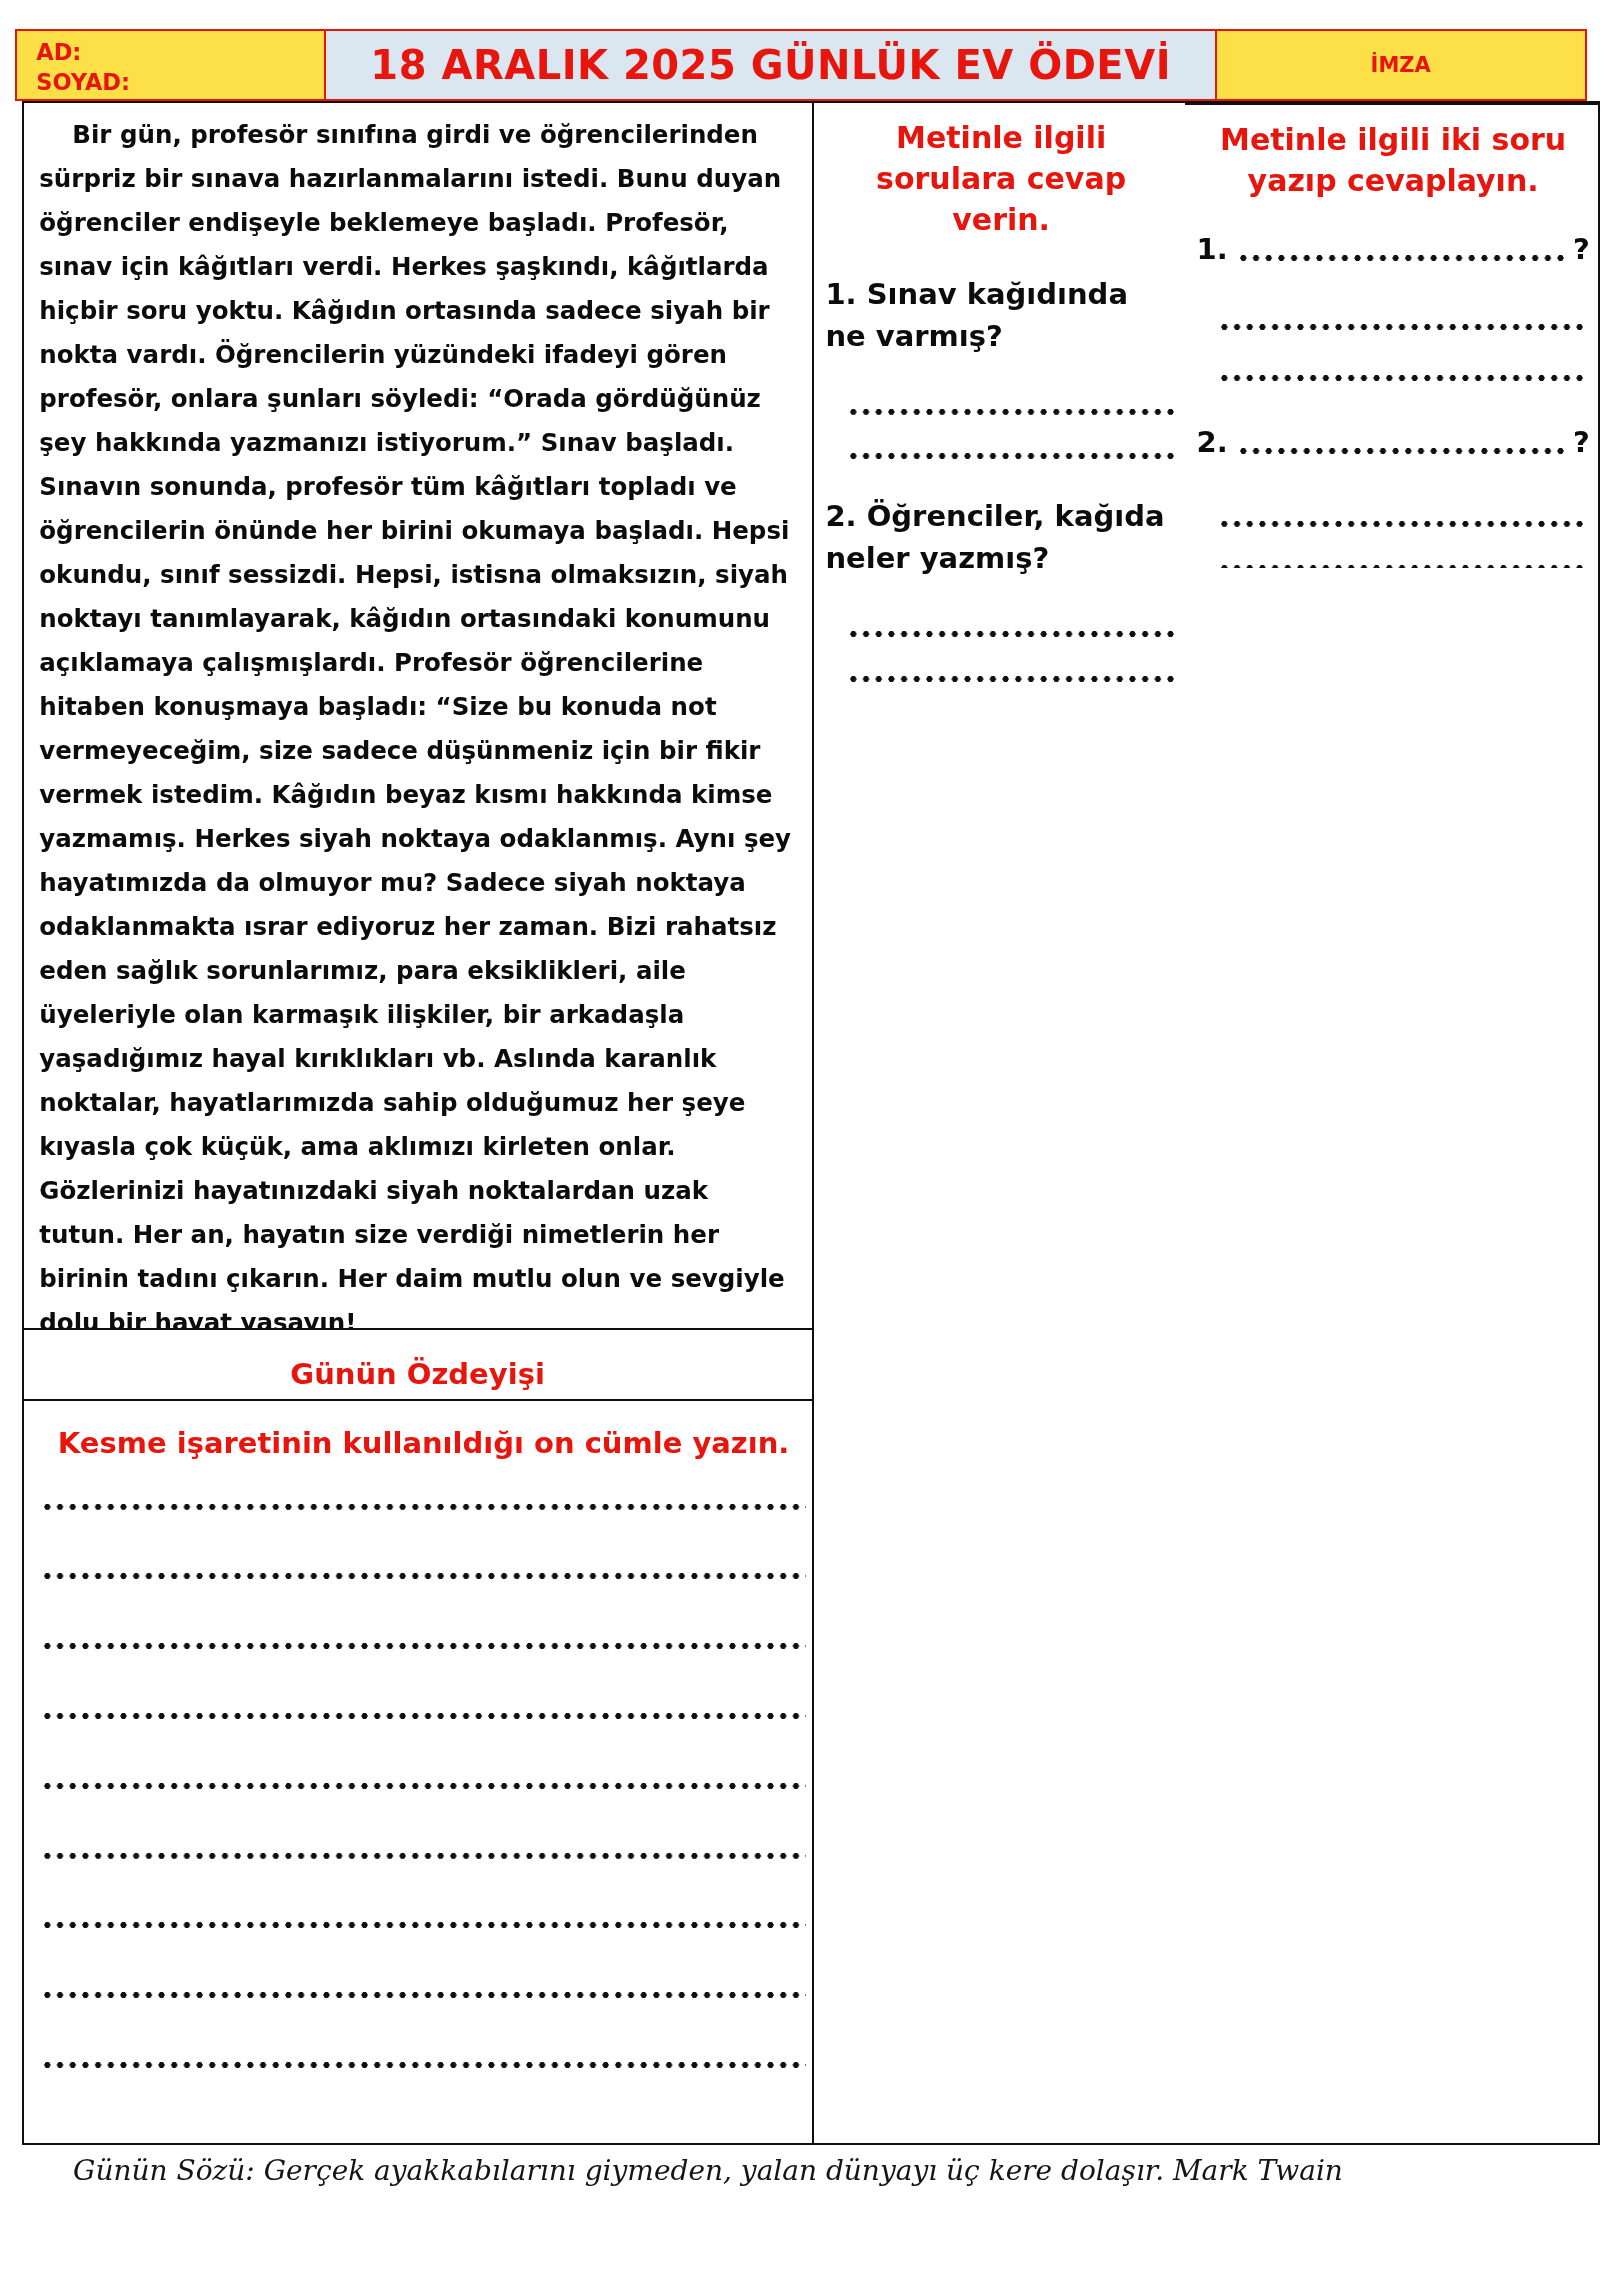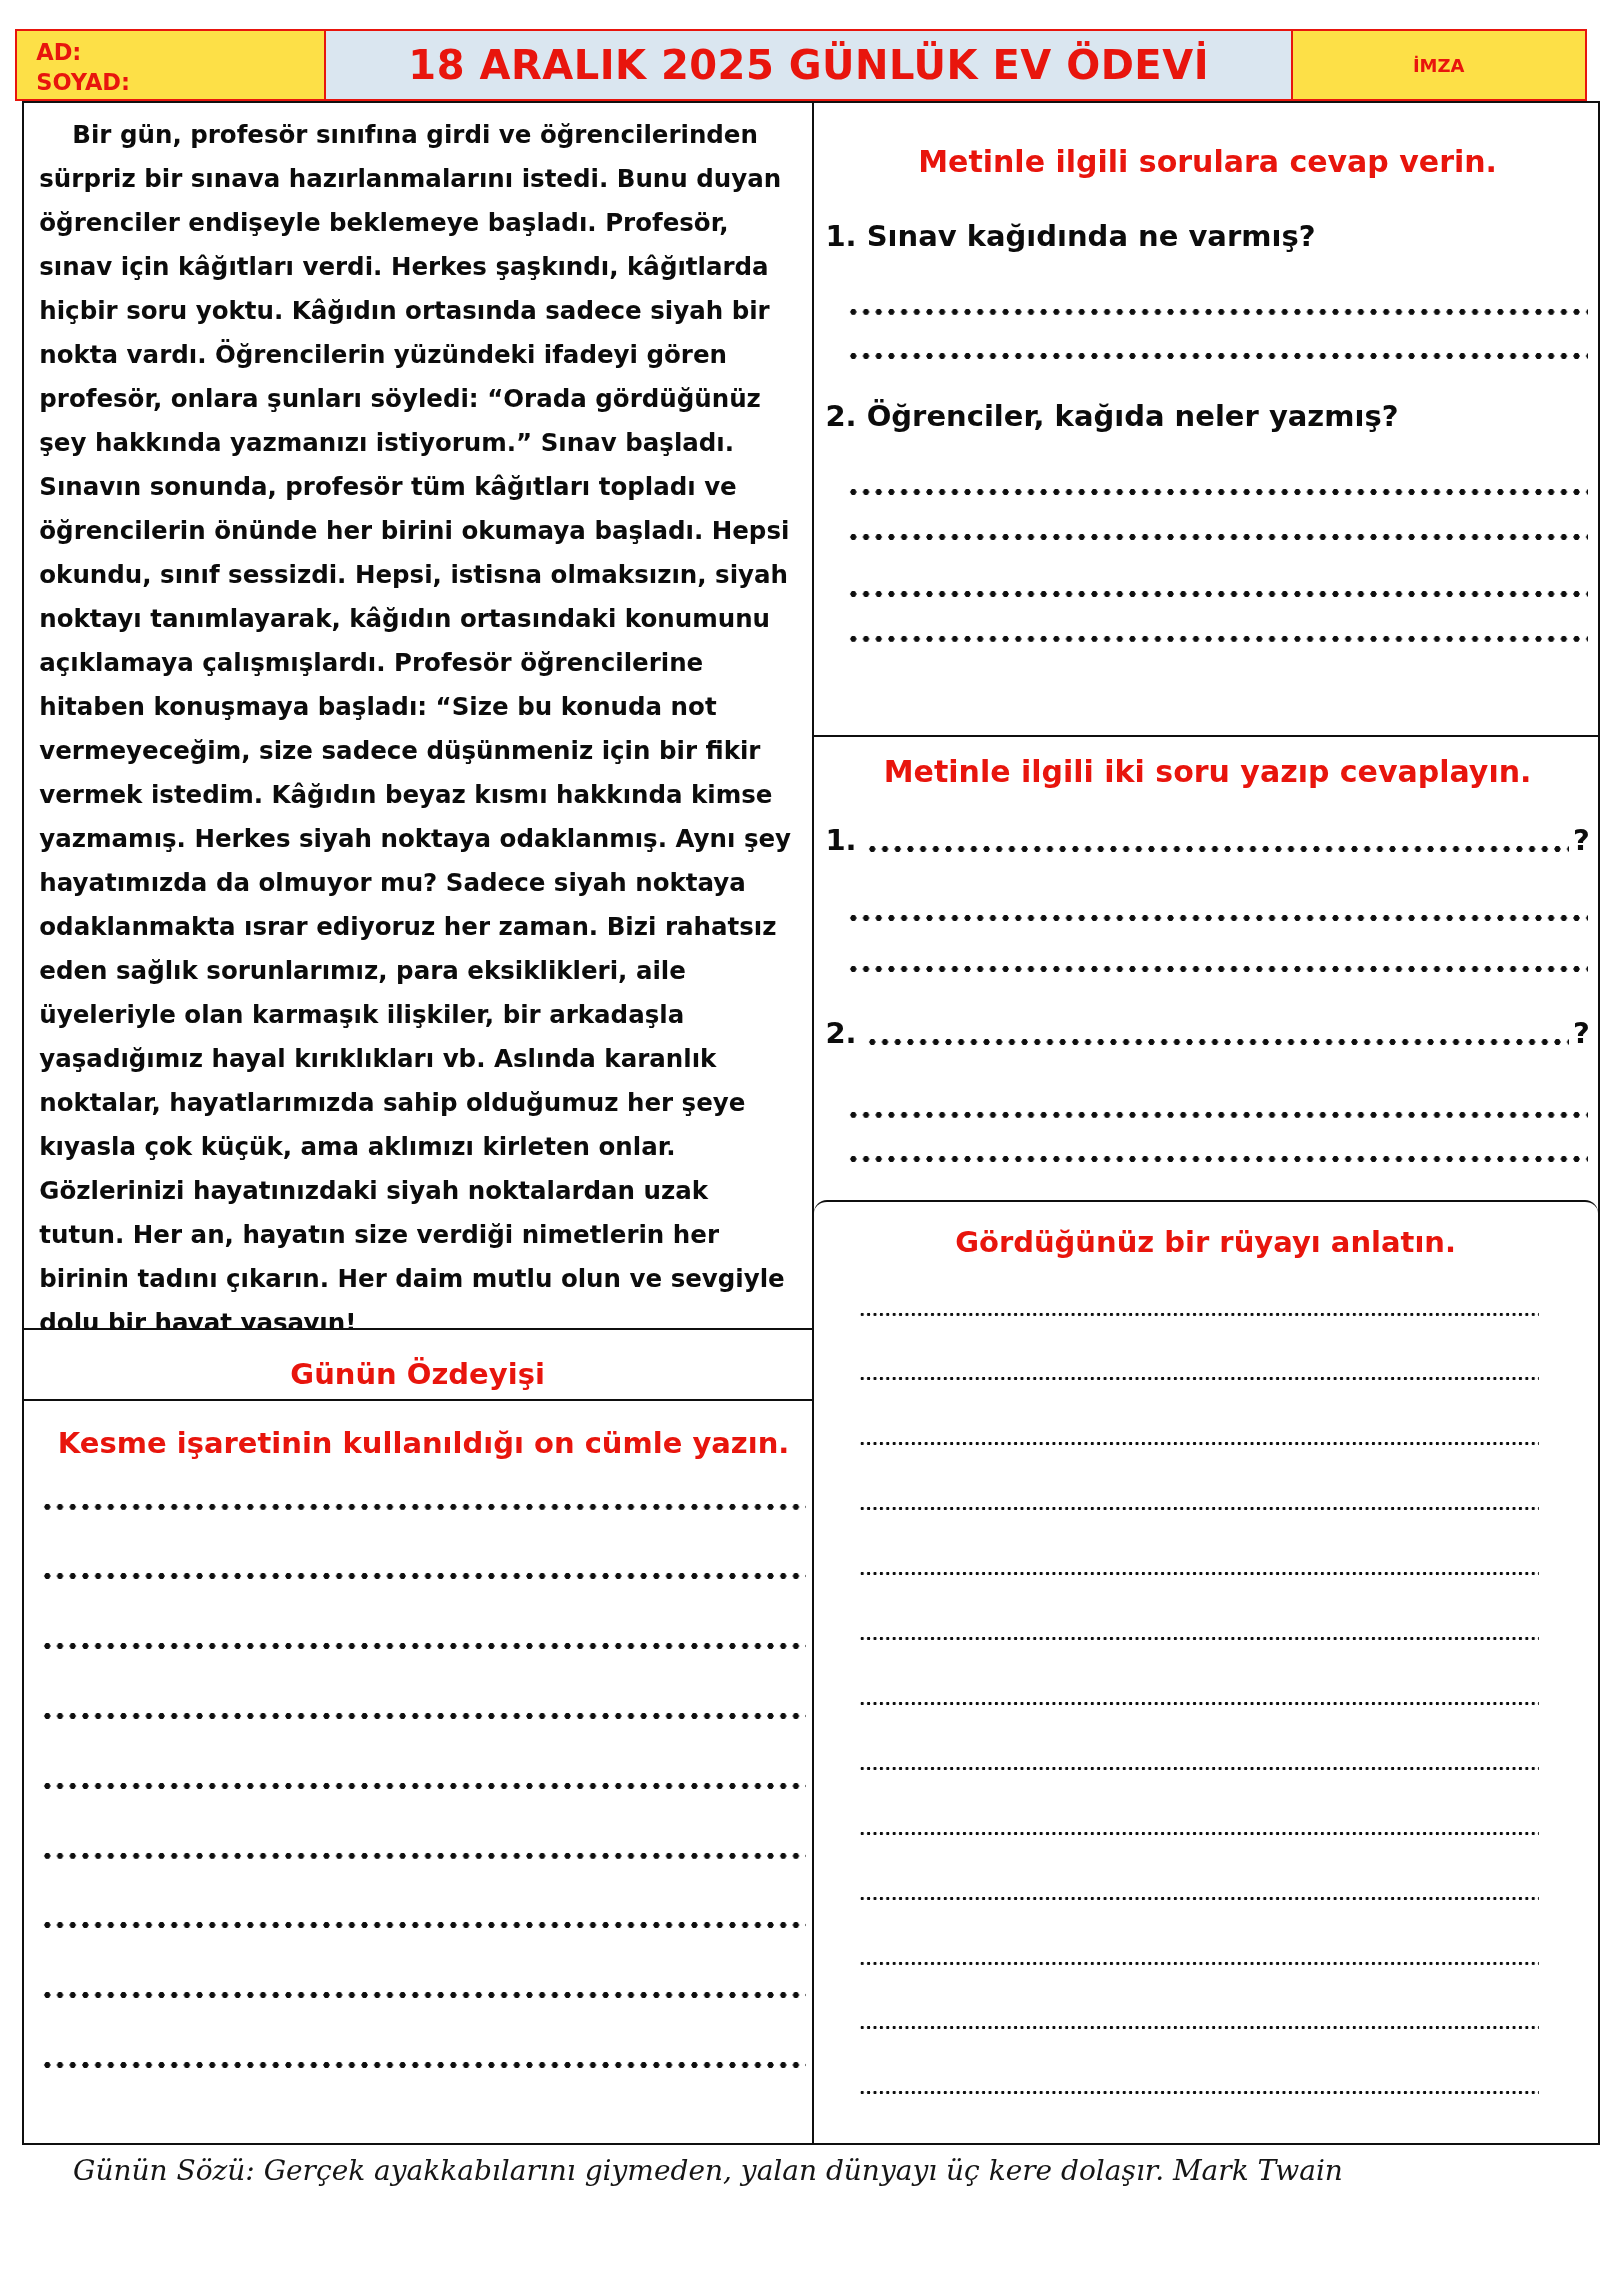--- a/index.html
+++ b/index.html
@@ -6,27 +6,27 @@
   html,body { background:#ffffff; }
   body { font-family:"DejaVu Sans","Liberation Sans",sans-serif; }
   .page { position:relative; width:1621px; height:2293px; background:#fff; overflow:hidden; }
 
   
   .header { position:absolute; top:29px; left:14.7px; width:1572px; height:72px; display:flex; }
   .hcell { border:2.9px solid #e8150d; background:#fde047; color:#e8150d; font-weight:bold; overflow:hidden; }
   .h-left { width:312px; padding:5.9px 0 0 19.6px; font-size:22.5px; line-height:30px; }
   .h-center { flex:1; margin-left:-2.9px; background:#dae6f0; display:flex; align-items:center; justify-content:center;
               font-size:40px; letter-spacing:0.5px; }
-  .h-right { width:296px; margin-left:-2.9px; display:flex; align-items:center; justify-content:center; font-size:18px; }
+  .h-right { width:372px; margin-left:-2.9px; display:flex; align-items:center; justify-content:center; font-size:21px; }
 
   
   .content { position:absolute; top:101px; left:21.6px; width:1578px; height:2044px;
              border:2.9px solid #0f0f0f; display:flex; }
   .col-left { width:790px; border-right:2.9px solid #0f0f0f; display:flex; flex-direction:column; }
-  .col-right { flex:1; display:flex; flex-direction:column;margin-top:24px; }
+  .col-right { flex:1; display:flex; flex-direction:row; }
 
   
   .story { height:1225px; padding:9.8px 13.7px 0 15.7px; overflow:hidden; }
   .story p { font-size:24.5px; font-weight:bold; line-height:44px; color:#0c0c0c; text-indent:33px; text-align:left; }
 
   .ozdeyis { height:71px; border-top:2.9px solid #0f0f0f; text-align:center; }
   .sec-title { color:#e8150d; font-weight:bold; font-size:29px; line-height:41px; text-align:center; }
   .ozdeyis .sec-title { padding-top:23.5px; }
 
   .kesme { flex:1; border-top:2.9px solid #0f0f0f; }

